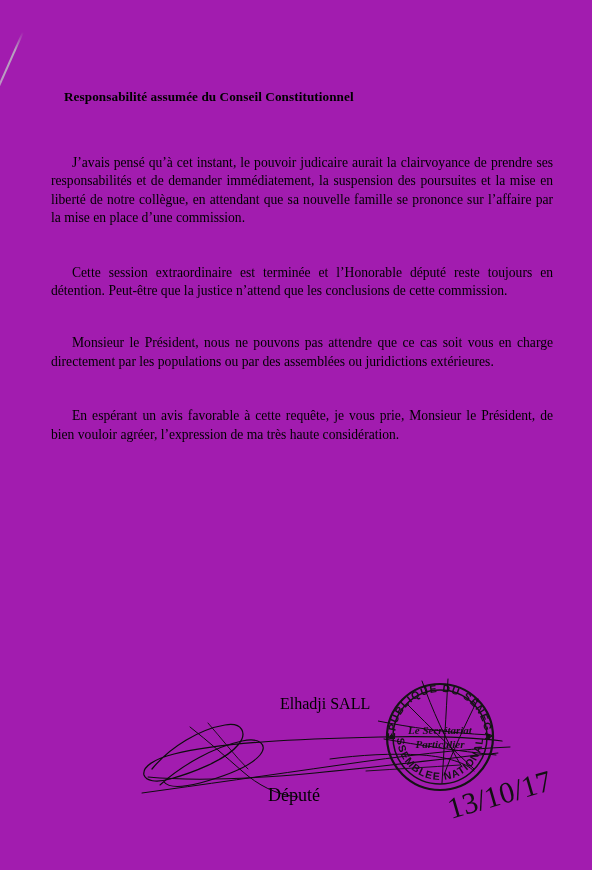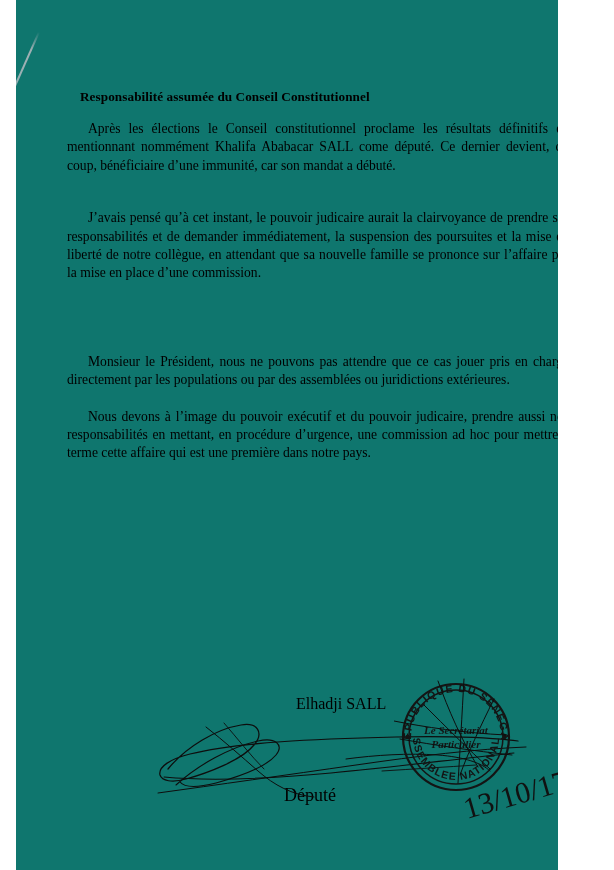--- a/index.html
+++ b/index.html
@@ -7,25 +7,24 @@
     margin: 0;
     padding: 0;
     background: #ffffff;
   }
   body {
     font-family: "Liberation Serif", "DejaVu Serif", serif;
     color: #000000;
   }
   .page {
     position: relative;
-    width: 542px;
+    width: 592px;
     height: 870px;
-    background: #0f766e;
+    background: #a21caf;
     overflow: hidden;
-    margin-left: 16px;
   }
 
   
   .scan-artifact {
     position: absolute;
     left: 22px;
     top: 32px;
     width: 1.5px;
     height: 78px;
     background: linear-gradient(to bottom,
@@ -125,36 +124,36 @@
 <body>
 
 <div class="page">
 
   <div class="scan-artifact"></div>
 
   <div class="content">
 
     <h2 class="heading">Responsabilité assumée du Conseil Constitutionnel</h2>
     <div class="gap-after-heading"></div>
-    <p class="para">Après les élections le Conseil constitutionnel proclame les résultats définitifs en mentionnant nommément Khalifa Ababacar SALL come député. Ce dernier devient, du coup, bénéficiaire d’une immunité, car son mandat a débuté.</p>
 
     <div class="gap-before-heading"></div>
 
     <div class="gap-after-heading"></div>
     <p class="para">J’avais pensé qu’à cet instant, le pouvoir judicaire aurait la clairvoyance de prendre ses responsabilités et de demander immédiatement, la suspension des poursuites et la mise en liberté de notre collègue, en attendant que sa nouvelle famille se prononce sur l’affaire par la mise en place d’une commission.</p>
     <div class="gap-between-paras"></div>
     <div class="gap-between-paras"></div>
+    <p class="para">Cette session extraordinaire est terminée et l’Honorable député reste toujours en détention. Peut-être que la justice n’attend que les conclusions de cette commission.</p>
 
     <div class="gap-before-heading"></div>
 
     <div class="gap-after-heading"></div>
-    <p class="para">Monsieur le Président, nous ne pouvons pas attendre que ce cas jouer pris en charge directement par les populations ou par des assemblées ou juridictions extérieures.</p>
-    <div class="gap-between-paras"></div>
-    <p class="para">Nous devons à l’image du pouvoir exécutif et du pouvoir judicaire, prendre aussi nos responsabilités en mettant, en procédure d’urgence, une commission ad hoc pour mettre à terme cette affaire qui est une première dans notre pays.</p>
-    <div class="gap-between-paras"></div>
+    <p class="para">Monsieur le Président, nous ne pouvons pas attendre que ce cas soit vous en charge directement par les populations ou par des assemblées ou juridictions extérieures.</p>
+    <div class="gap-between-paras"></div>
+    <div class="gap-between-paras"></div>
+    <p class="para">En espérant un avis favorable à cette requête, je vous prie, Monsieur le Président, de bien vouloir agréer, l’expression de ma très haute considération.</p>
 
   </div>
 
   <div class="sig-zone">
 
     <div class="sig-name">Elhadji SALL</div>
 
     <div class="sig-role">Député</div>
 
     <svg class="sig-scribble" viewBox="0 0 400 95">

